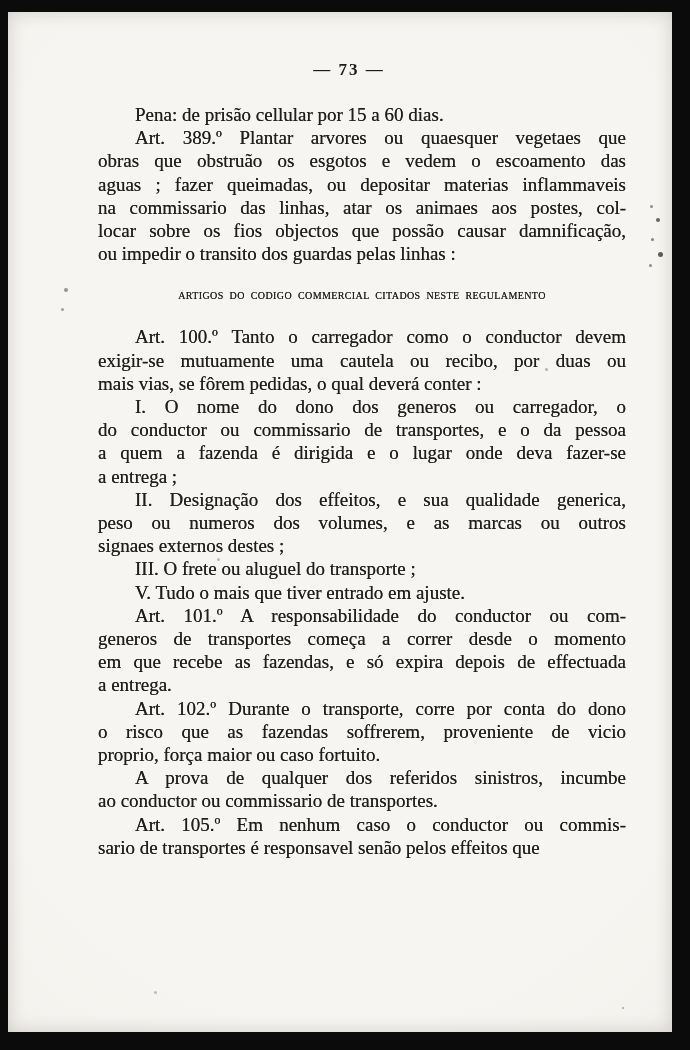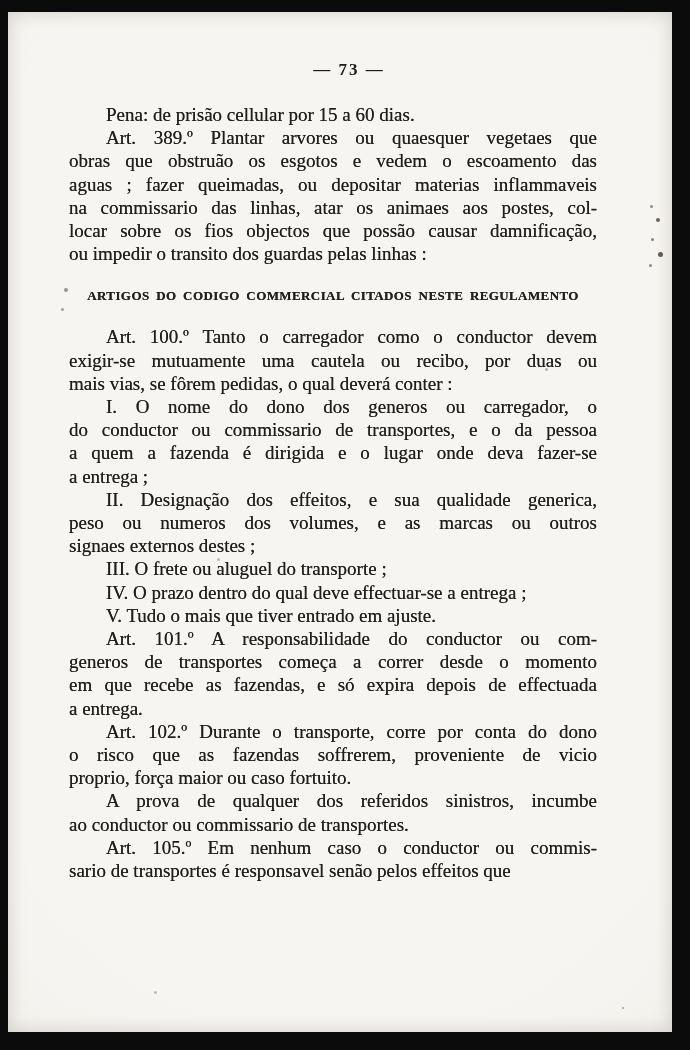--- a/index.html
+++ b/index.html
@@ -31,38 +31,38 @@
     width: 528px;
     text-align: center;
     font-size: 17px;
     font-weight: 700;
     letter-spacing: 2px;
     color: #1d1b19;
   }
   .text-column {
     position: absolute;
     top: 91px;
-    left: 61px;
+    left: 90px;
     width: 528px;
     font-size: 19px;
     line-height: 23.2px;
     color: #201e1b;
     text-shadow: 0 0 0.5px rgba(32,30,27,0.85);
   }
   .para { margin: 0; }
   .line {
     text-align: justify;
     text-align-last: justify;
   }
   .line.first { padding-left: 37px; }
   .line.last { text-align-last: left; }
   .section-heading {
     text-align: center;
-    font-size: 13px;
-    font-weight: 700;
+    font-size: 10px;
+    font-weight: 400;
     letter-spacing: 0.4px;
     word-spacing: 3px;
     line-height: 24px;
     margin: 19px 0 17px 0;
     color: #22201d;
   }
   .speck {
     position: absolute;
     border-radius: 50%;
     background: #3a3632;
@@ -100,23 +100,20 @@
         </div>
         <div class="para">
           <div class="line first">II. Designação dos effeitos, e sua qualidade generica,</div>
           <div class="line">peso ou numeros dos volumes, e as marcas ou outros</div>
           <div class="line last">signaes externos destes ;</div>
         </div>
         <div class="para">
           <div class="line first last">III. O frete ou aluguel do transporte ;</div>
         </div>
         <div class="para">
-          <div class="line first last">IV. O prazo dentro do qual deve effectuar-se a entrega ;</div>
-        </div>
-        <div class="para">
           <div class="line first last">V. Tudo o mais que tiver entrado em ajuste.</div>
         </div>
         <div class="para">
           <div class="line first">Art. 101.º A responsabilidade do conductor ou com-</div>
           <div class="line">generos de transportes começa a correr desde o momento</div>
           <div class="line">em que recebe as fazendas, e só expira depois de effectuada</div>
           <div class="line last">a entrega.</div>
         </div>
         <div class="para">
           <div class="line first">Art. 102.º Durante o transporte, corre por conta do dono</div>

